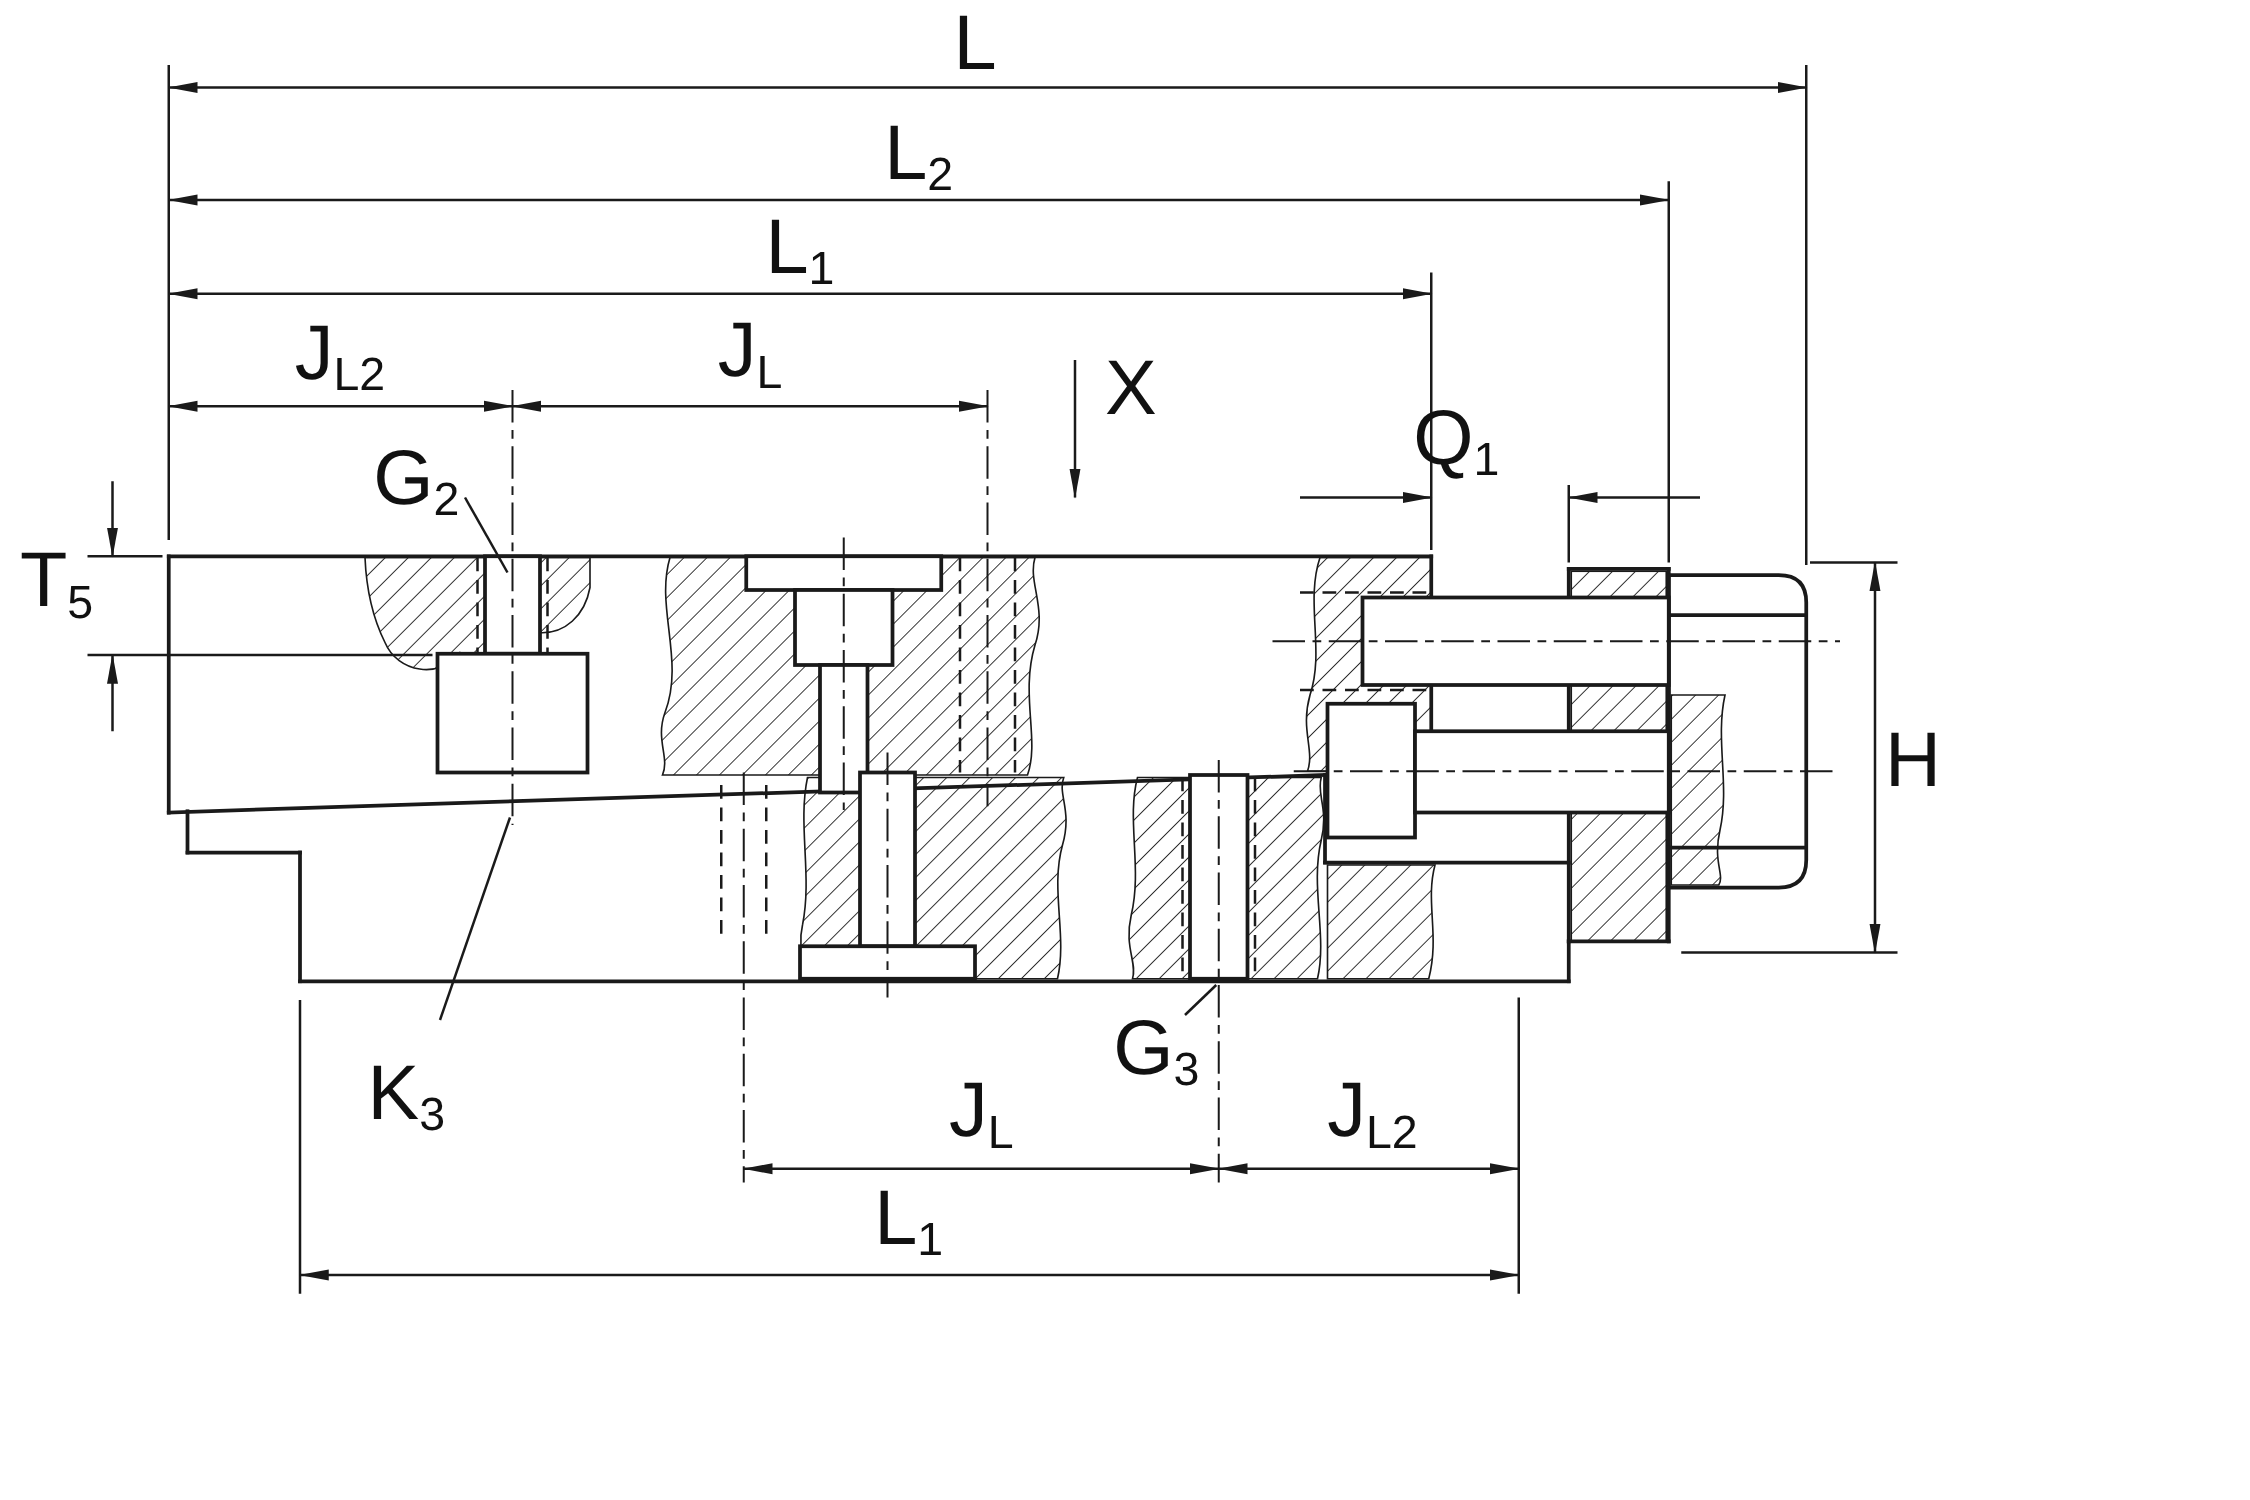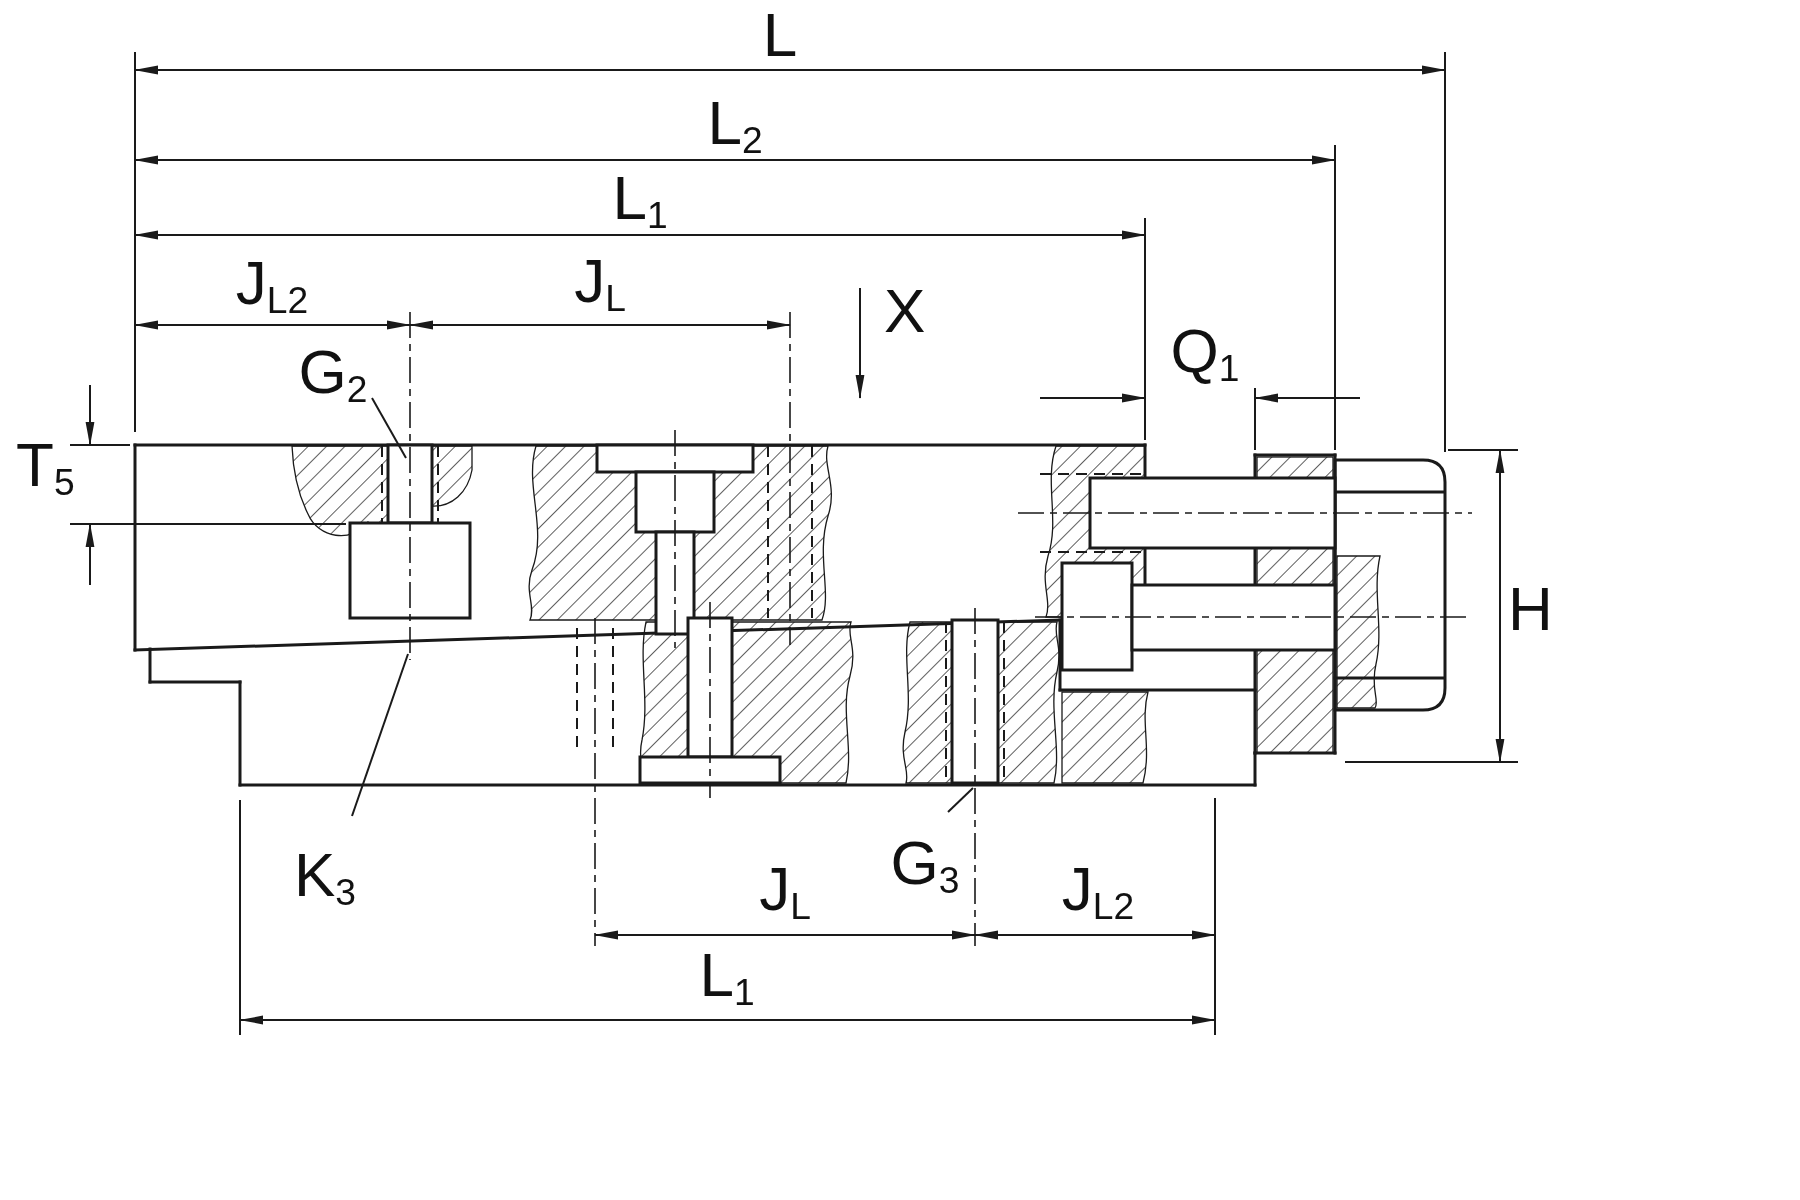--- a/index.html
+++ b/index.html
@@ -149,23 +149,23 @@
     <line x1="948" y1="812" x2="973" y2="788"></line>
   </g>
 </svg>
 
 <div class="dim-label center" style="left:780px;top:4px"><span>L</span></div>
 <div class="dim-label center" style="left:735px;top:92px"><span>L</span><span class="sub">2</span></div>
 <div class="dim-label center" style="left:640px;top:167px"><span>L</span><span class="sub">1</span></div>
 <div class="dim-label center" style="left:272px;top:252px"><span>J</span><span class="sub">L2</span></div>
 <div class="dim-label center" style="left:600px;top:250px"><span>J</span><span class="sub">L</span></div>
 <div class="dim-label" style="left:884px;top:280px"><span>X</span></div>
-<div class="dim-label center" style="left:1205px;top:320px"><span>Q</span><span class="sub">1</span></div>
+<div class="dim-label center" style="left:1165px;top:320px"><span>Q</span><span class="sub">1</span></div>
 <div class="dim-label" style="left:16px;top:434px"><span>T</span><span class="sub">5</span></div>
-<div class="dim-label center" style="left:333px;top:341px"><span>G</span><span class="sub">2</span></div>
+<div class="dim-label center" style="left:333px;top:352px"><span>G</span><span class="sub">2</span></div>
 <div class="dim-label center" style="left:325px;top:844px"><span>K</span><span class="sub">3</span></div>
-<div class="dim-label center" style="left:925px;top:832px"><span>G</span><span class="sub">3</span></div>
+<div class="dim-label center" style="left:925px;top:808px"><span>G</span><span class="sub">3</span></div>
 <div class="dim-label center" style="left:785px;top:858px"><span>J</span><span class="sub">L</span></div>
 <div class="dim-label center" style="left:1098px;top:858px"><span>J</span><span class="sub">L2</span></div>
 <div class="dim-label center" style="left:727px;top:944px"><span>L</span><span class="sub">1</span></div>
 <div class="dim-label" style="left:1508px;top:578px"><span>H</span></div>
 
 </div>
 
 </body></html>

